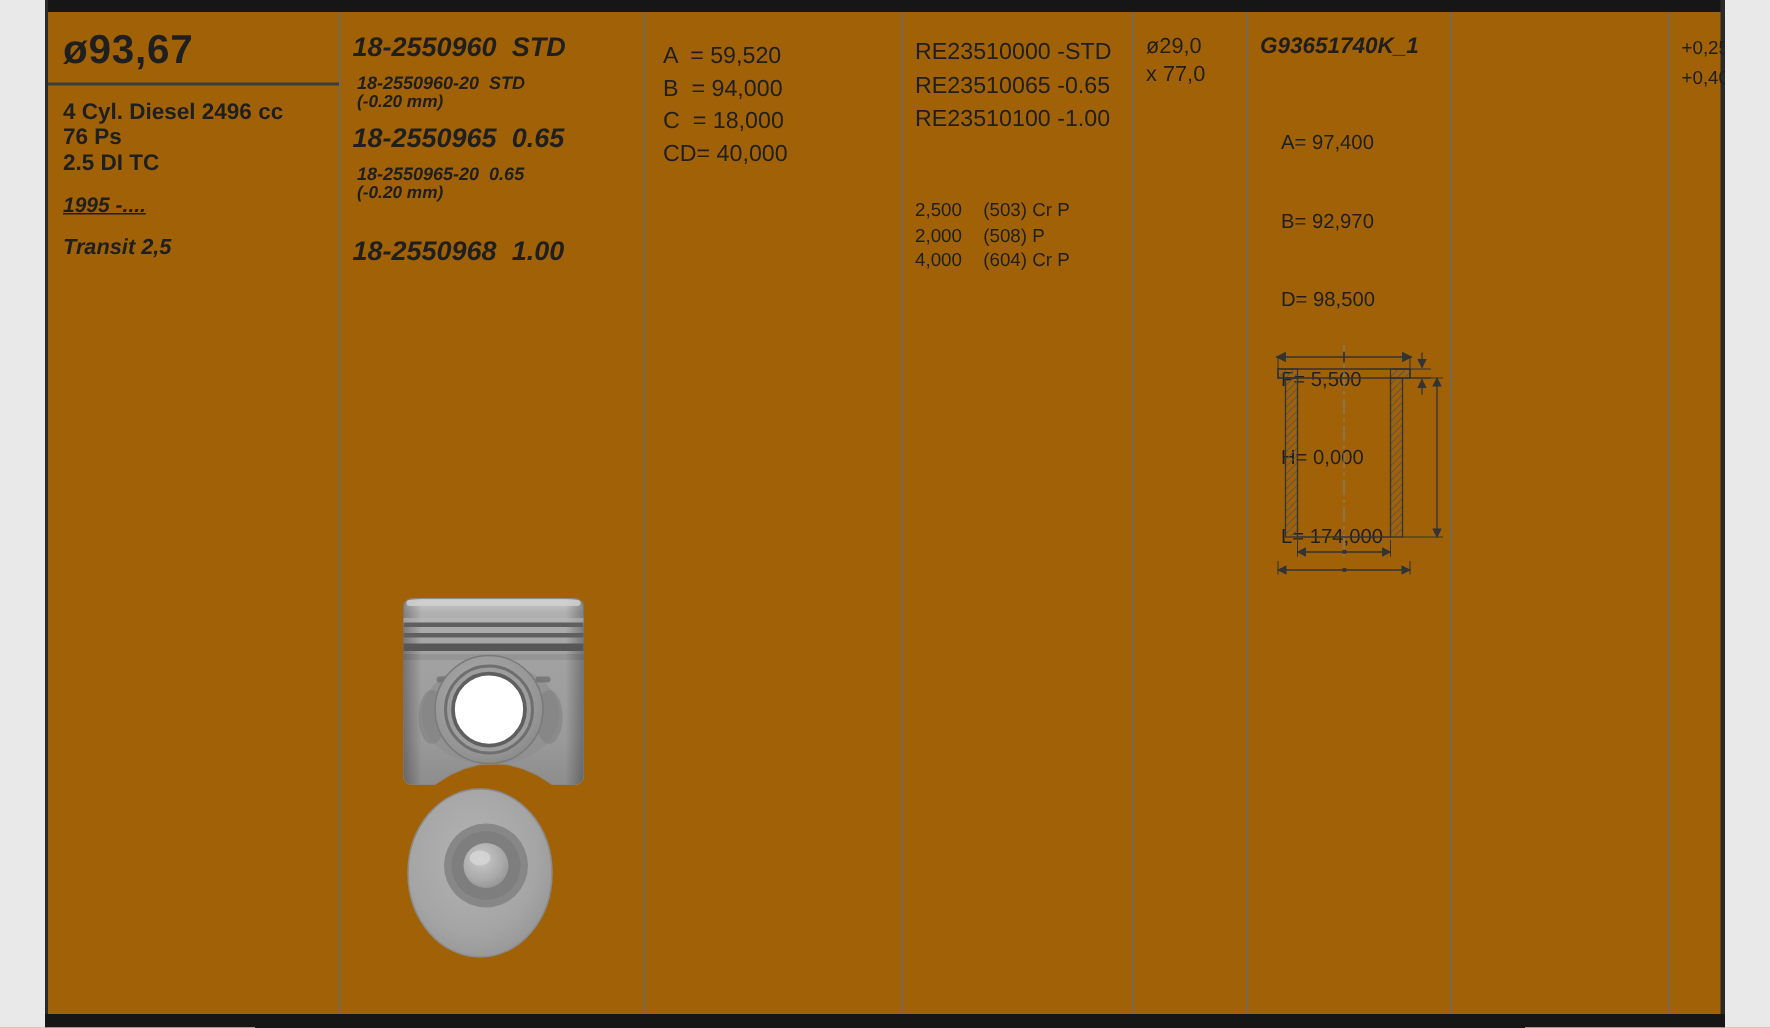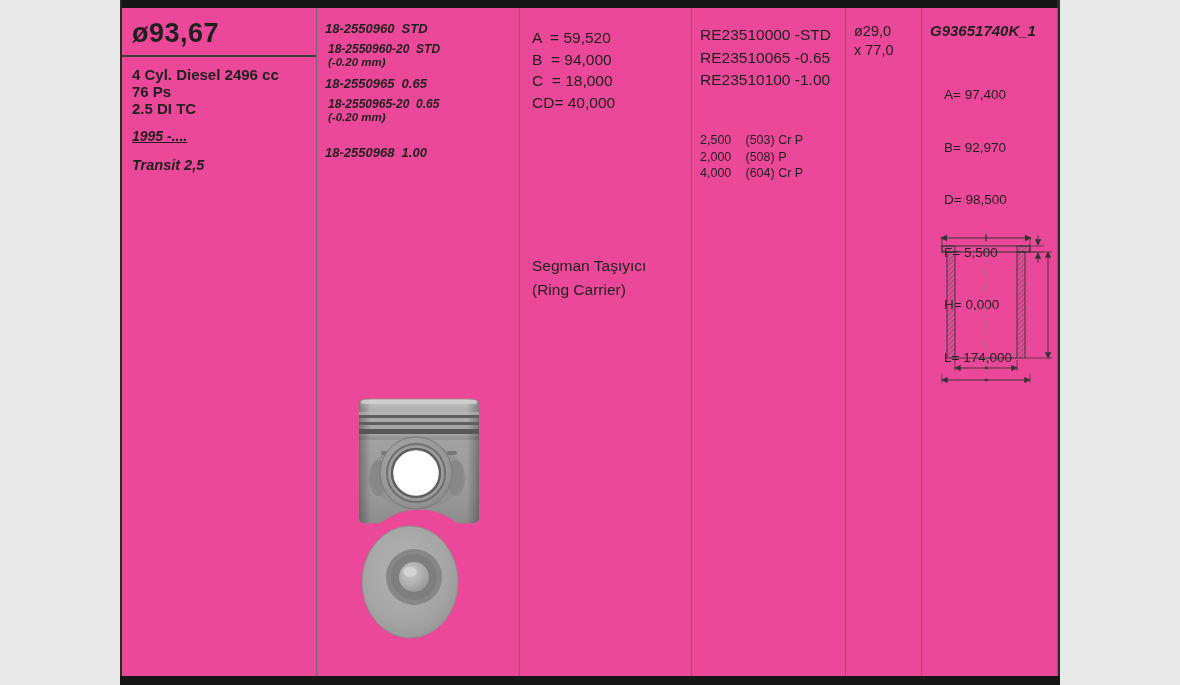--- a/index.html
+++ b/index.html
@@ -1,20 +1,20 @@
 <!DOCTYPE html>
 <html><head>
 <meta charset="utf-8">
 <style>
   * { margin:0; padding:0; box-sizing:border-box; }
   html,body { background:#e9e9e9; }
   .page {
     position:relative;
-    width:940px; height:685px;
-    background:#ec4899;
+    width:1120px; height:685px;
+    background:#a16207;
     font-family:"Liberation Sans", sans-serif;
     color:#1f1f1f;
     overflow:hidden;
     margin:0 auto;
   }
   .bar { position:absolute; left:0; width:1180px; background:#161616; }
   .bar.top { top:0; height:8px; }
   .bar.bottom { bottom:0; height:9px; }
   .edge { position:absolute; top:0; height:685px; background:#2a2a2a; }
   .edge.left { left:0; width:2px; }
@@ -42,21 +42,21 @@
     height:49px; padding:10px 0 0 10px;
     font-size:27px; font-weight:bold; letter-spacing:0.5px;
     border-bottom:2px solid #3c3c3c;
   }
   .specs { padding:9px 0 0 10px; font-size:15px; line-height:17px;font-weight:bold; }
   .years { margin:11px 0 0 10px; font-style:italic; font-size:14px; text-decoration:underline; font-weight:600; }
   .model { margin:13px 0 0 10px; font-style:italic; font-size:14.5px; font-weight:600; }
 
   
   .c2 { padding:13px 0 0 8px; }
-  .pnum  { font-style:italic; font-weight:600; font-size:13px; }
+  .pnum  { font-style:italic; font-weight:600; font-size:18px; }
   .pnum2 { margin-top:8px; }
   .pnum3 { margin-top:22px; }
   .psub  { margin-top:6px; padding-left:3px; font-style:italic; font-weight:700; font-size:12px; line-height:14px; }
   .pnote { padding-left:3px; font-style:italic; font-weight:600; font-size:11.5px; }
 
   
   .c3 { padding:19px 0 0 12px; }
   .dimline { font-size:15.5px; line-height:21.5px; }
   .ringcarrier { position:absolute; left:12px; top:246px; font-size:15.5px; line-height:24px; }
 
@@ -168,24 +168,20 @@
         <circle cx="54" cy="53" r="15" fill="url(#dome)"></circle>
         <ellipse cx="50" cy="48" rx="7" ry="5" fill="#d6d6d6" opacity="0.85"></ellipse>
       </svg>
     </div>
 
     <div class="col c3">
       <div class="dimline pre">A  = 59,520</div>
       <div class="dimline pre">B  = 94,000</div>
       <div class="dimline pre">C  = 18,000</div>
       <div class="dimline pre">CD= 40,000</div>
-      <div class="ringcarrier">
-        <div>Segman Taşıyıcı</div>
-        <div>(Ring Carrier)</div>
-      </div>
     </div>
 
     <div class="col c4">
       <div class="reline">RE23510000 -STD</div>
       <div class="reline">RE23510065 -0.65</div>
       <div class="reline">RE23510100 -1.00</div>
       <div class="ringset">
         <div class="ringrow">
           <span class="rv">2,500</span>
           <span class="rs">(503) Cr P</span>

